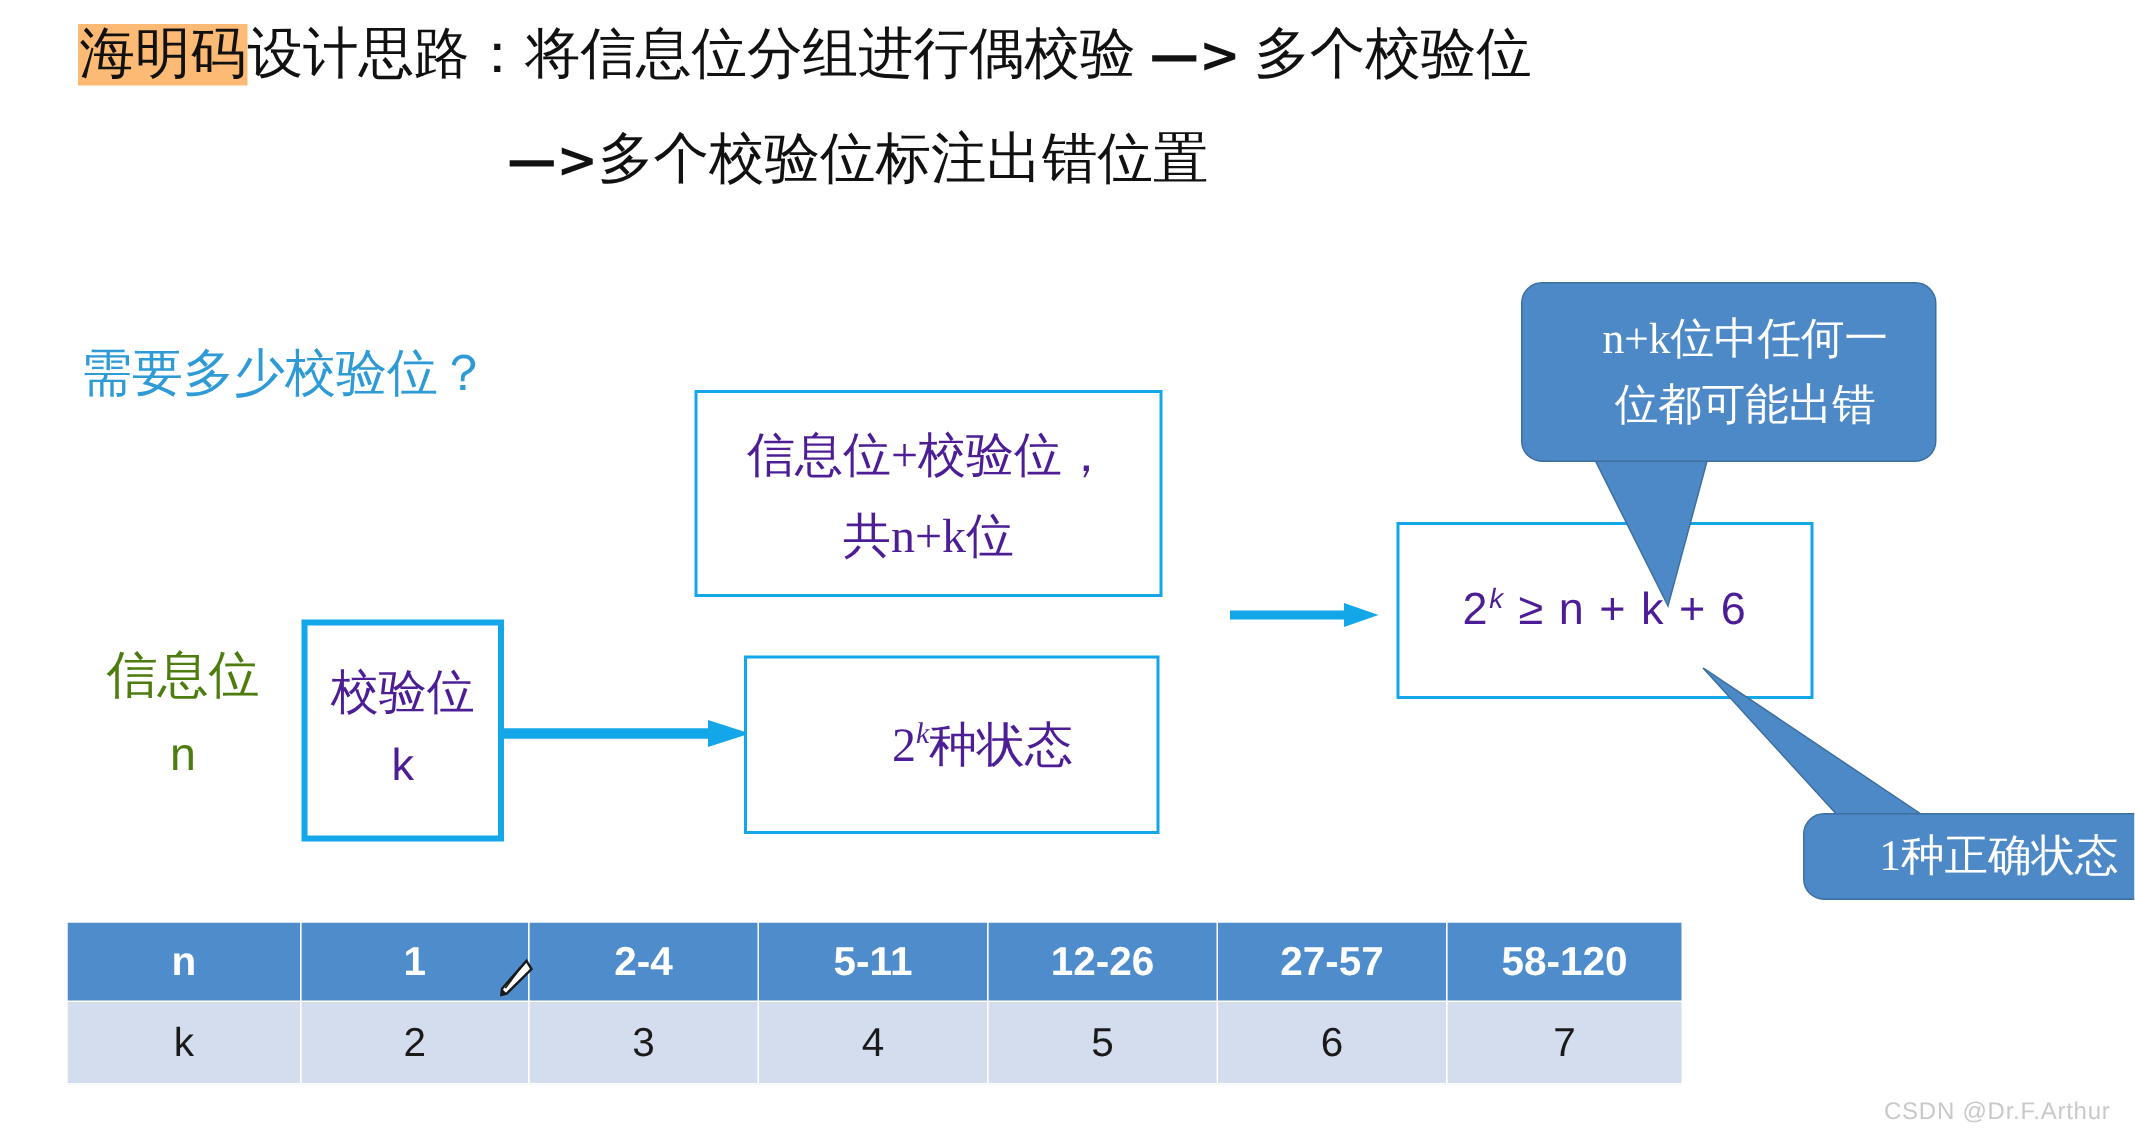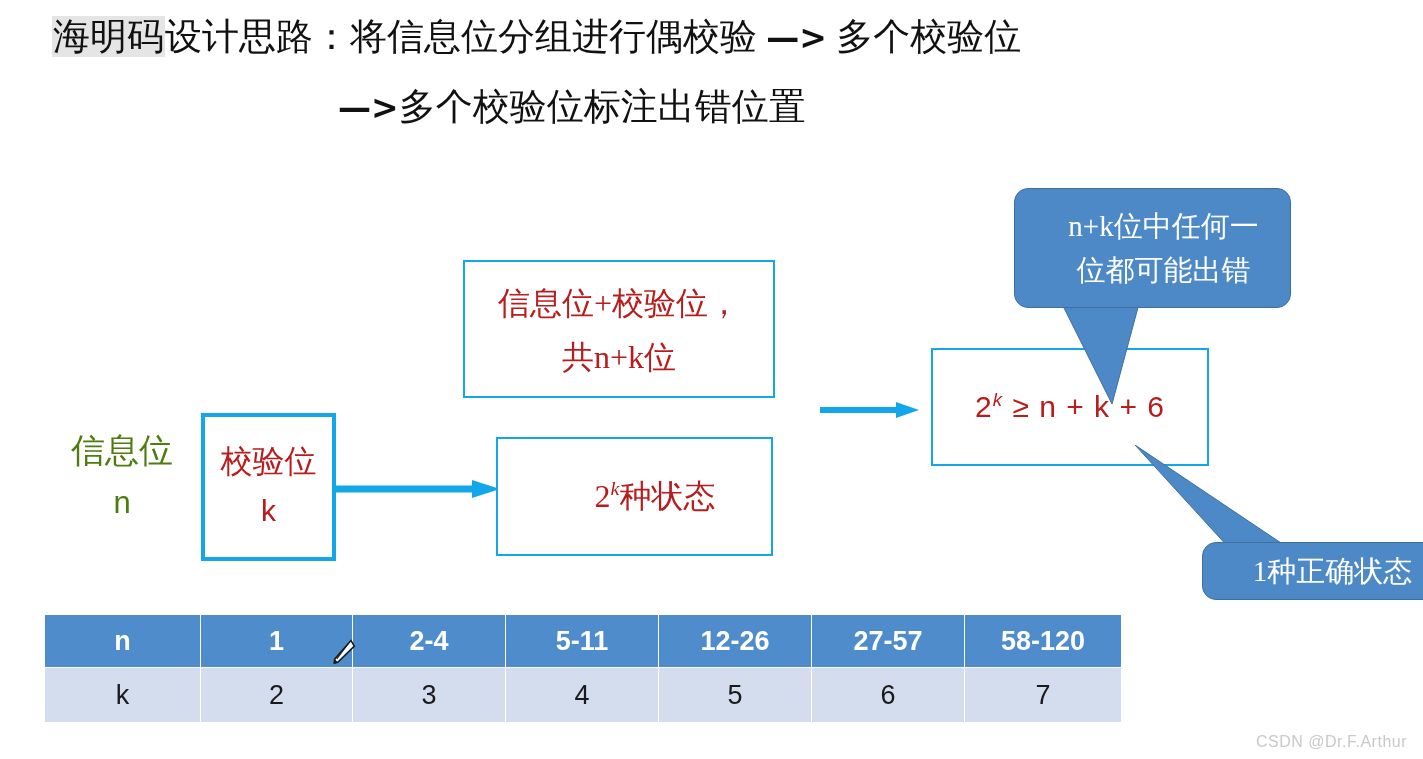--- a/index.html
+++ b/index.html
@@ -22,21 +22,21 @@
   .title-line1 {
     position: absolute;
     left: 52px;
     top: 14px;
     font-size: 37px;
     line-height: 46px;
     color: #111111;
     white-space: nowrap;
   }
   .hl {
-    background: #e5e5e5;
+    background: #fdba74;
     padding: 0 1px;
   }
   .title-line2 {
     position: absolute;
     left: 338px;
     top: 84px;
     font-size: 37px;
     line-height: 46px;
     color: #111111;
     white-space: nowrap;
@@ -77,21 +77,21 @@
 
   
   .vbox {
     position: absolute;
     box-sizing: border-box;
     background: #ffffff;
     display: flex;
     flex-direction: column;
     align-items: center;
     justify-content: center;
-    color: #b91c1c;
+    color: #4c1d95;
   }
   .box-k {
     left: 201px;
     top: 413px;
     width: 135px;
     height: 148px;
     border: 4px solid #13a6e8;
   }
   .box-k .l1 { font-size: 32px; line-height: 48px; }
   .box-k .l2 { font-family: "Liberation Sans", sans-serif; font-size: 30px; line-height: 52px; }
@@ -241,20 +241,21 @@
 <div id="slide">
 
   <div class="title-line1">
     <span class="hl">海明码</span><span>设计思路：将信息位分组进行偶校验 </span><span class="arrow-glyph">—&gt;</span><span> 多个校验位</span>
   </div>
 
   <div class="title-line2">
     <span class="arrow-glyph">—&gt;</span><span>多个校验位标注出错位置</span>
   </div>
 
+  <div class="question">需要多少校验位？</div>
 
   <div class="left-label">
     <span>信息位</span>
     <span class="sub">n</span>
   </div>
 
   <div class="vbox box-k">
     <span class="l1">校验位</span>
     <span class="l2">k</span>
   </div>

